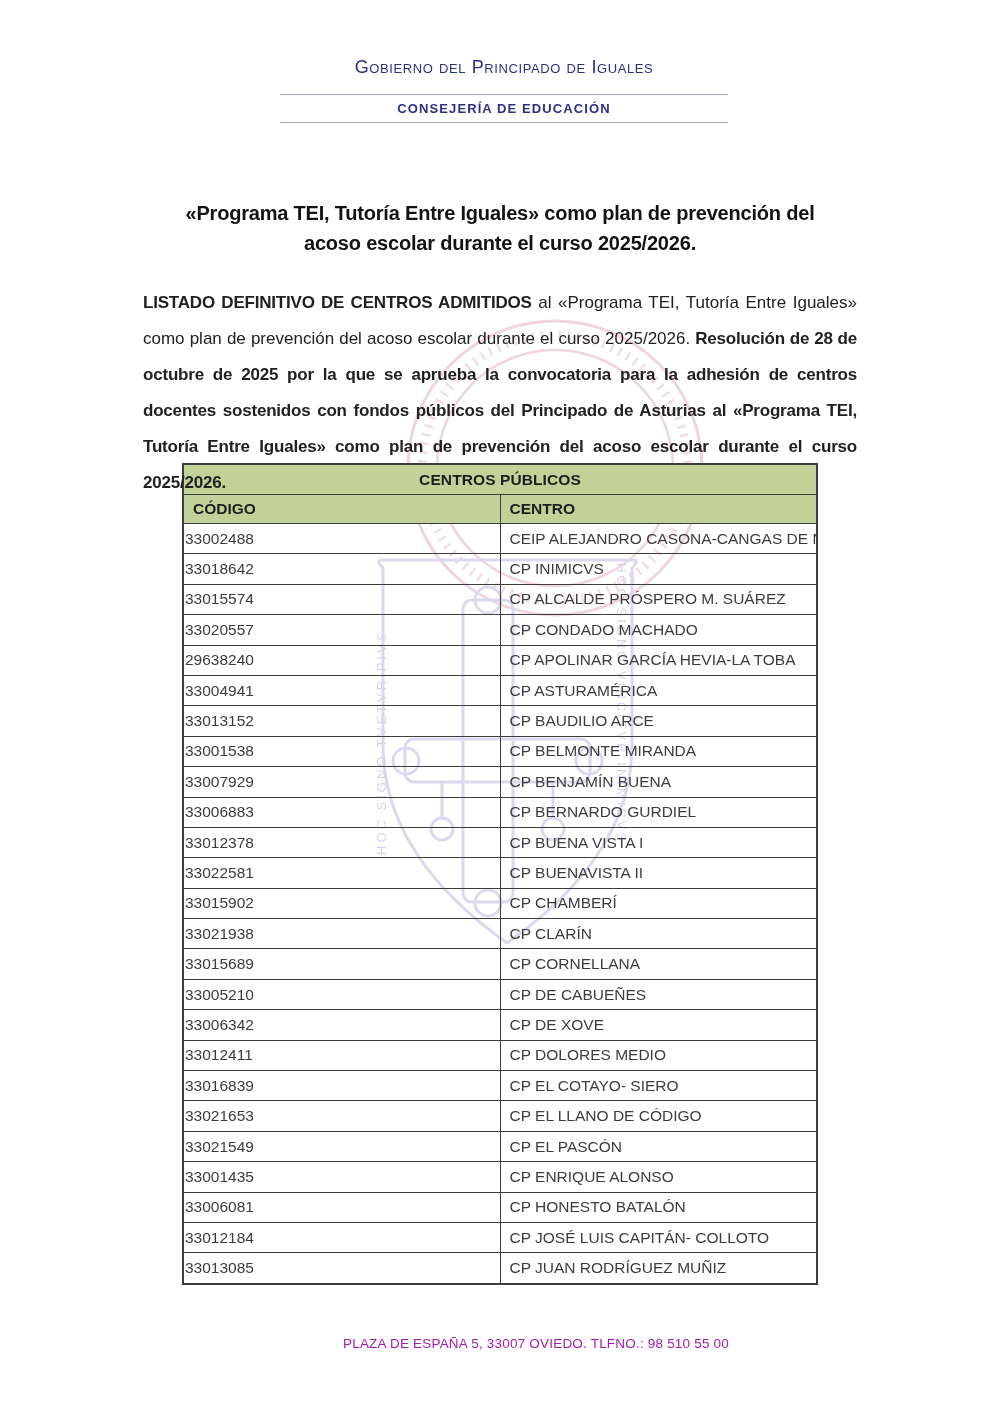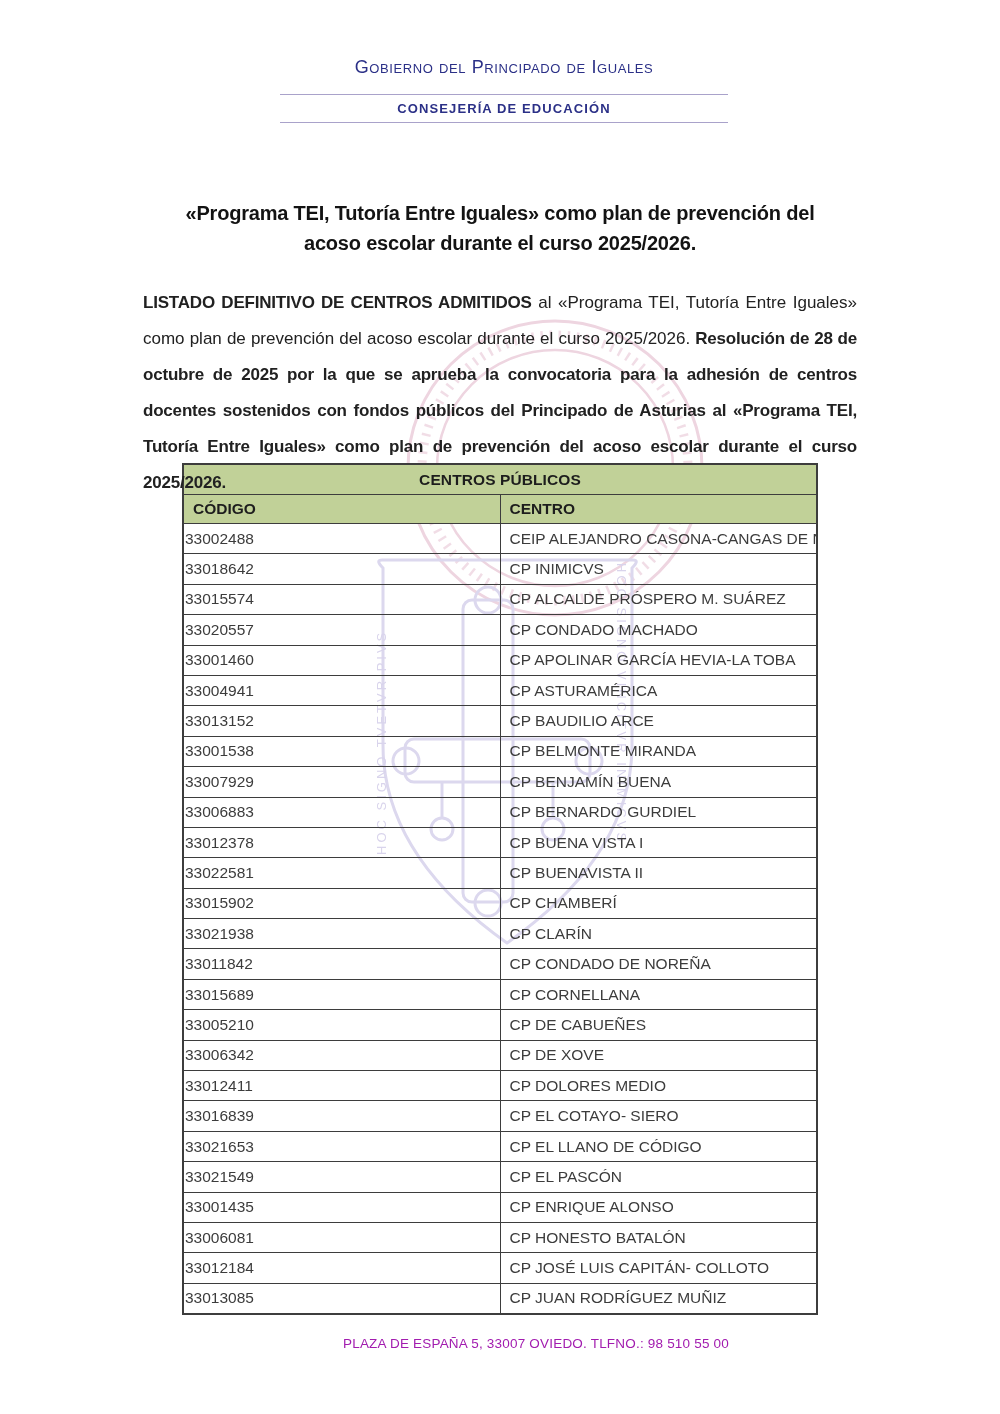--- a/index.html
+++ b/index.html
@@ -123,21 +123,21 @@
         </tr>
         <tr>
           <td class="code">33015574</td>
           <td class="center">CP ALCALDE PRÓSPERO M. SUÁREZ</td>
         </tr>
         <tr>
           <td class="code">33020557</td>
           <td class="center">CP CONDADO MACHADO</td>
         </tr>
         <tr>
-          <td class="code">33001460</td>
+          <td class="code">29638240</td>
           <td class="center">CP APOLINAR GARCÍA HEVIA-LA TOBA</td>
         </tr>
         <tr>
           <td class="code">33004941</td>
           <td class="center">CP ASTURAMÉRICA</td>
         </tr>
         <tr>
           <td class="code">33013152</td>
           <td class="center">CP BAUDILIO ARCE</td>
         </tr>
@@ -163,24 +163,20 @@
         </tr>
         <tr>
           <td class="code">33015902</td>
           <td class="center">CP CHAMBERÍ</td>
         </tr>
         <tr>
           <td class="code">33021938</td>
           <td class="center">CP CLARÍN</td>
         </tr>
         <tr>
-          <td class="code">33011842</td>
-          <td class="center">CP CONDADO DE NOREÑA</td>
-        </tr>
-        <tr>
           <td class="code">33015689</td>
           <td class="center">CP CORNELLANA</td>
         </tr>
         <tr>
           <td class="code">33005210</td>
           <td class="center">CP DE CABUEÑES</td>
         </tr>
         <tr>
           <td class="code">33006342</td>
           <td class="center">CP DE XOVE</td>

